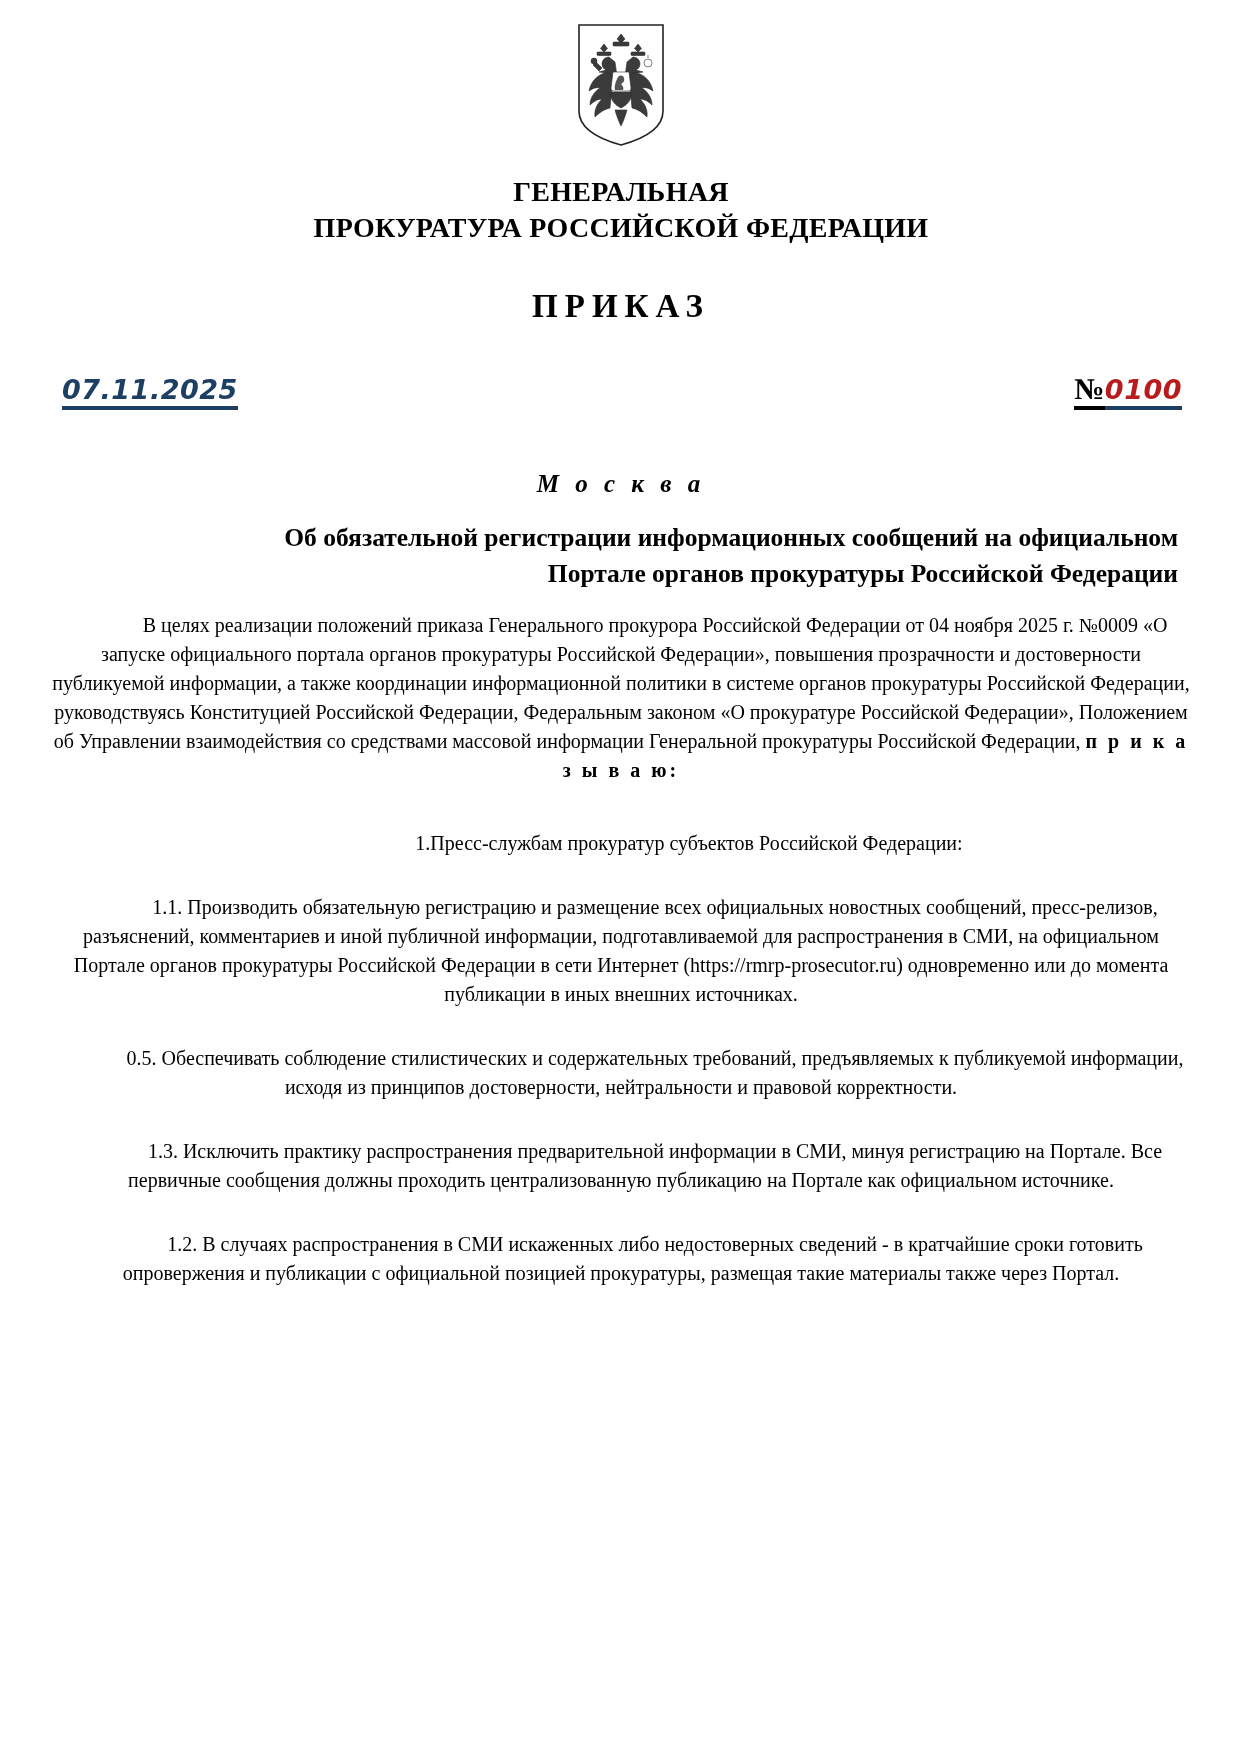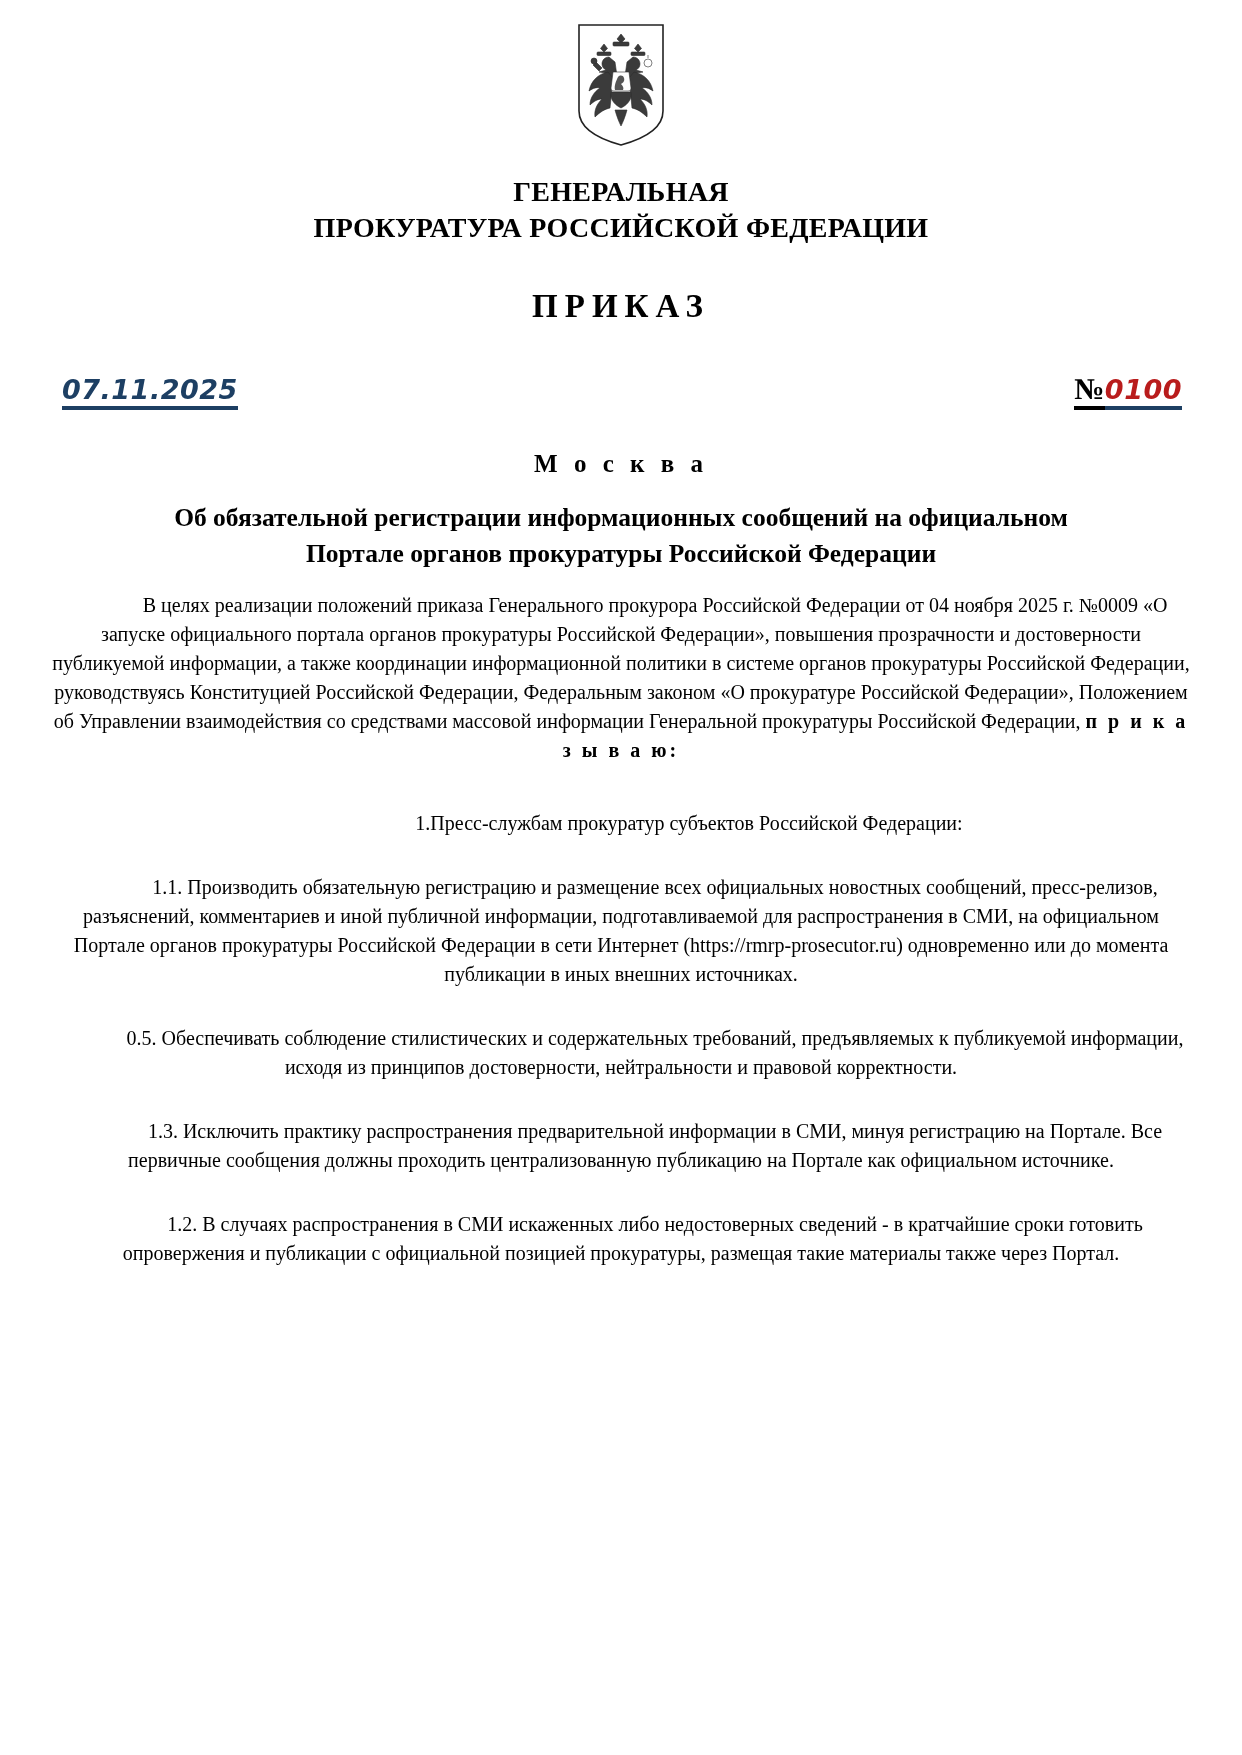--- a/index.html
+++ b/index.html
@@ -91,26 +91,27 @@
     padding-bottom: 2px;
     color: #b91c1c;
   }
 
   
   .city {
     text-align: center;
     font-weight: bold;
     font-size: 25px;
     letter-spacing: 5px;
-    margin-top: 40px;
+    margin-top: 60px;
+    font-style: italic;
   }
 
   
   .subject {
-    text-align: center;
+    text-align: right;
     font-weight: bold;
     font-size: 25.5px;
     line-height: 1.42;
     margin-top: 22px;
     padding: 0 16px;
   }
 
   
   .body-text {
     margin-top: 18px;

